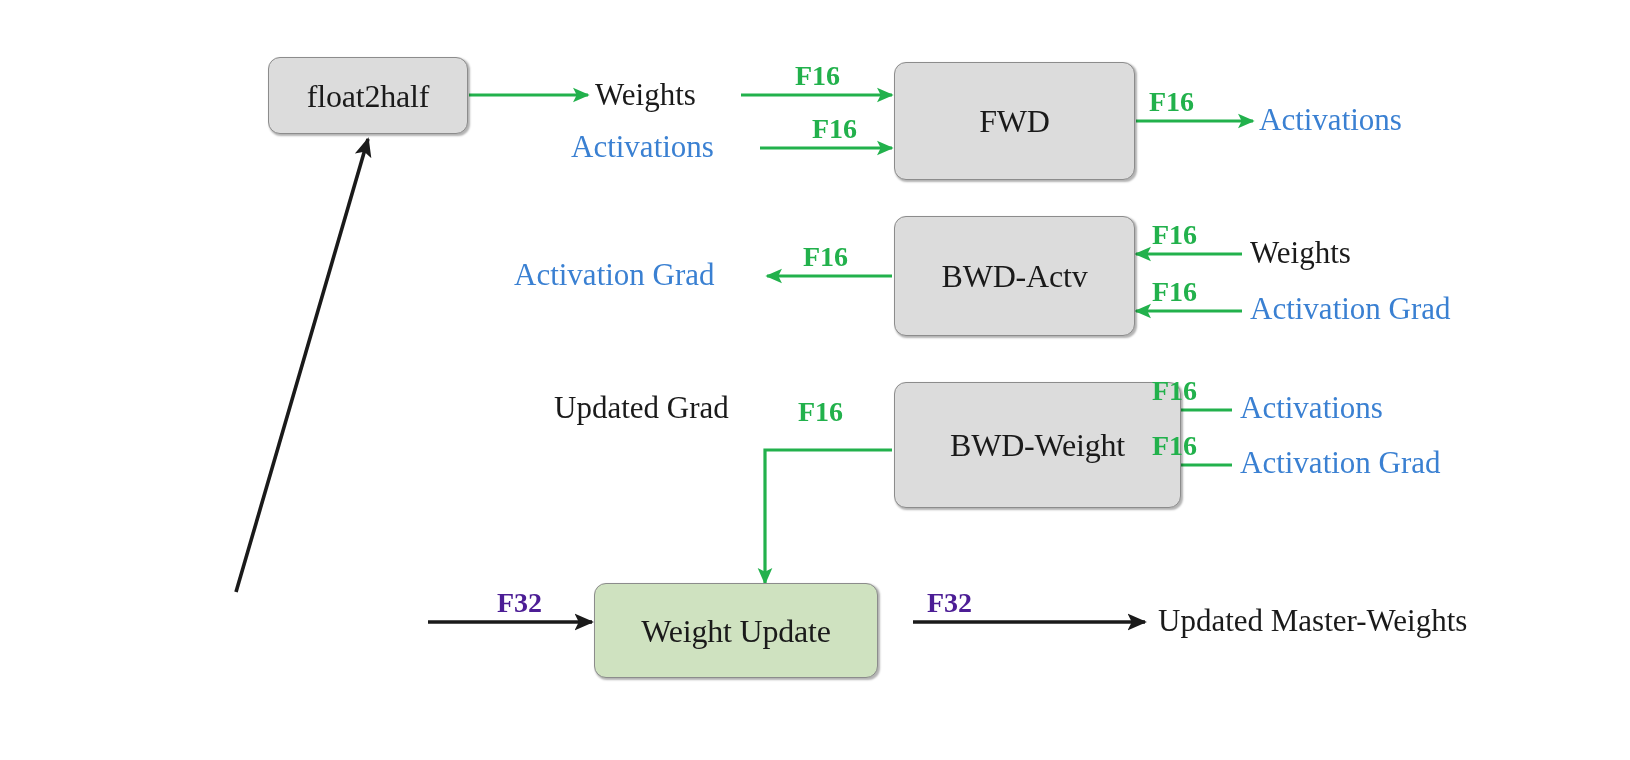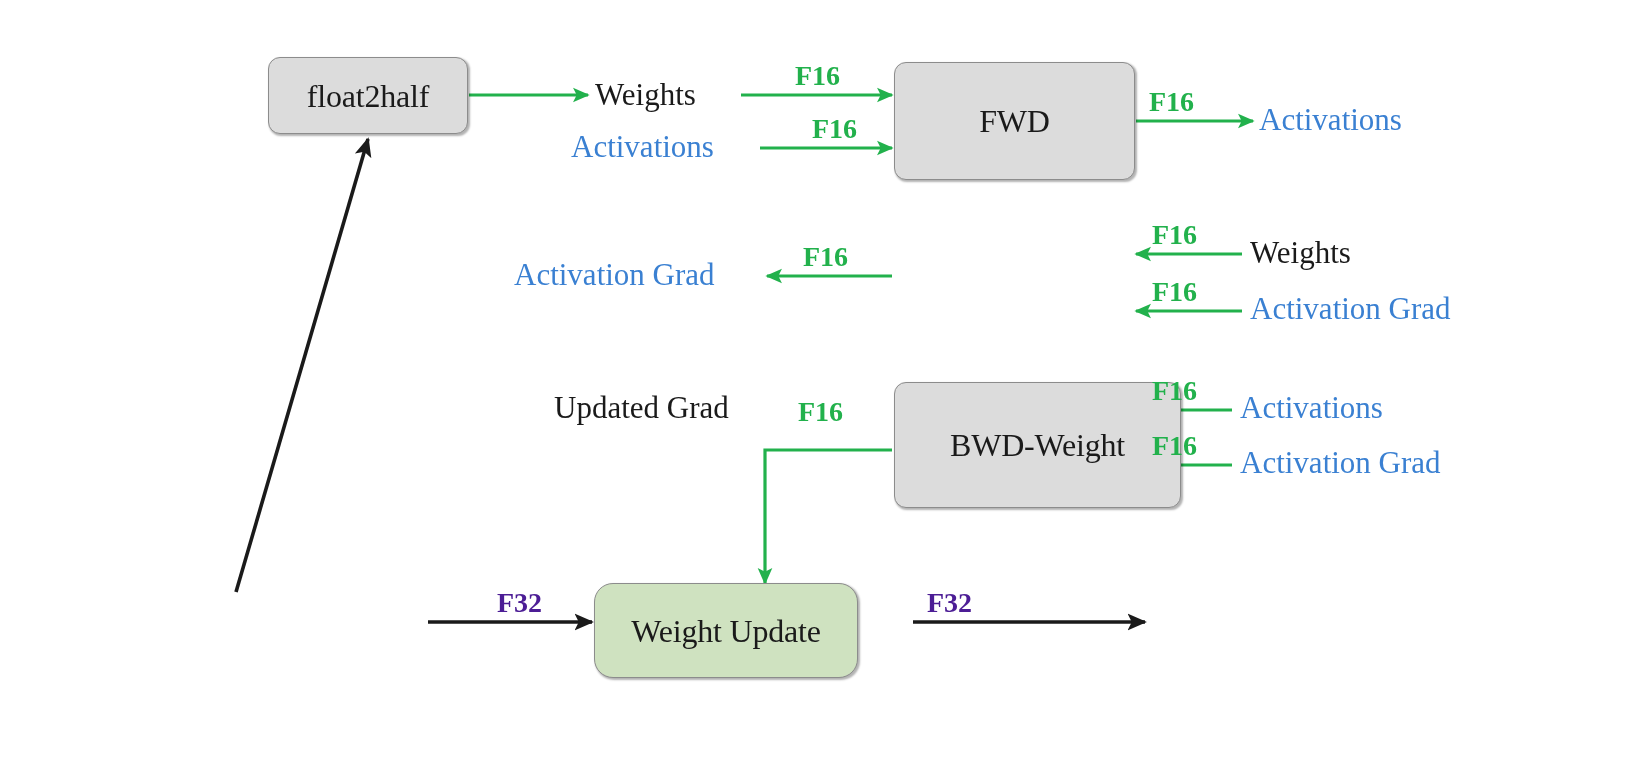--- a/index.html
+++ b/index.html
@@ -110,26 +110,29 @@
   </svg>
 
   <div class="node node-gray" style="left:268px; top:57px; width:200px; height:77px;">
     <span class="node-label">float2half</span>
   </div>
 
   <div class="node node-gray" style="left:894px; top:62px; width:241px; height:118px;">
     <span class="node-label">FWD</span>
   </div>
 
+  <div class="node node-gray" style="left:894px; top:216px; width:241px; height:120px;">
+    <span class="node-label">BWD-Actv</span>
+  </div>
 
   <div class="node node-gray" style="left:894px; top:382px; width:287px; height:126px;">
     <span class="node-label">BWD-Weight</span>
   </div>
 
-  <div class="node node-green" style="left:594px; top:583px; width:264px; height:95px;border-radius:19px;">
+  <div class="node node-green" style="left:594px; top:583px; width:284px; height:95px;">
     <span class="node-label">Weight Update</span>
   </div>
 
   <div class="lbl lbl-black" style="left:595px; top:79px;">Weights</div>
 
   <div class="lbl lbl-blue" style="left:571px; top:131px;">Activations</div>
 
   <div class="lbl lbl-blue" style="left:1259px; top:104px;">Activations</div>
 
   <div class="lbl lbl-blue" style="left:514px; top:259px;">Activation Grad</div>
@@ -138,20 +141,21 @@
 
   <div class="lbl lbl-blue" style="left:1250px; top:293px;">Activation Grad</div>
 
   <div class="lbl lbl-black" style="left:554px; top:392px;">Updated Grad</div>
 
   <div class="lbl lbl-blue" style="left:1240px; top:392px;">Activations</div>
 
   <div class="lbl lbl-blue" style="left:1240px; top:447px;">Activation Grad</div>
 
 
+  <div class="lbl lbl-black" style="left:1158px; top:605px;">Updated Master-Weights</div>
 
   <div class="tag tag-green" style="left:795px; top:62px;">F16</div>
 
   <div class="tag tag-green" style="left:812px; top:115px;">F16</div>
 
   <div class="tag tag-green" style="left:1149px; top:88px;">F16</div>
 
   <div class="tag tag-green" style="left:803px; top:243px;">F16</div>
 
   <div class="tag tag-green" style="left:1152px; top:221px;">F16</div>

